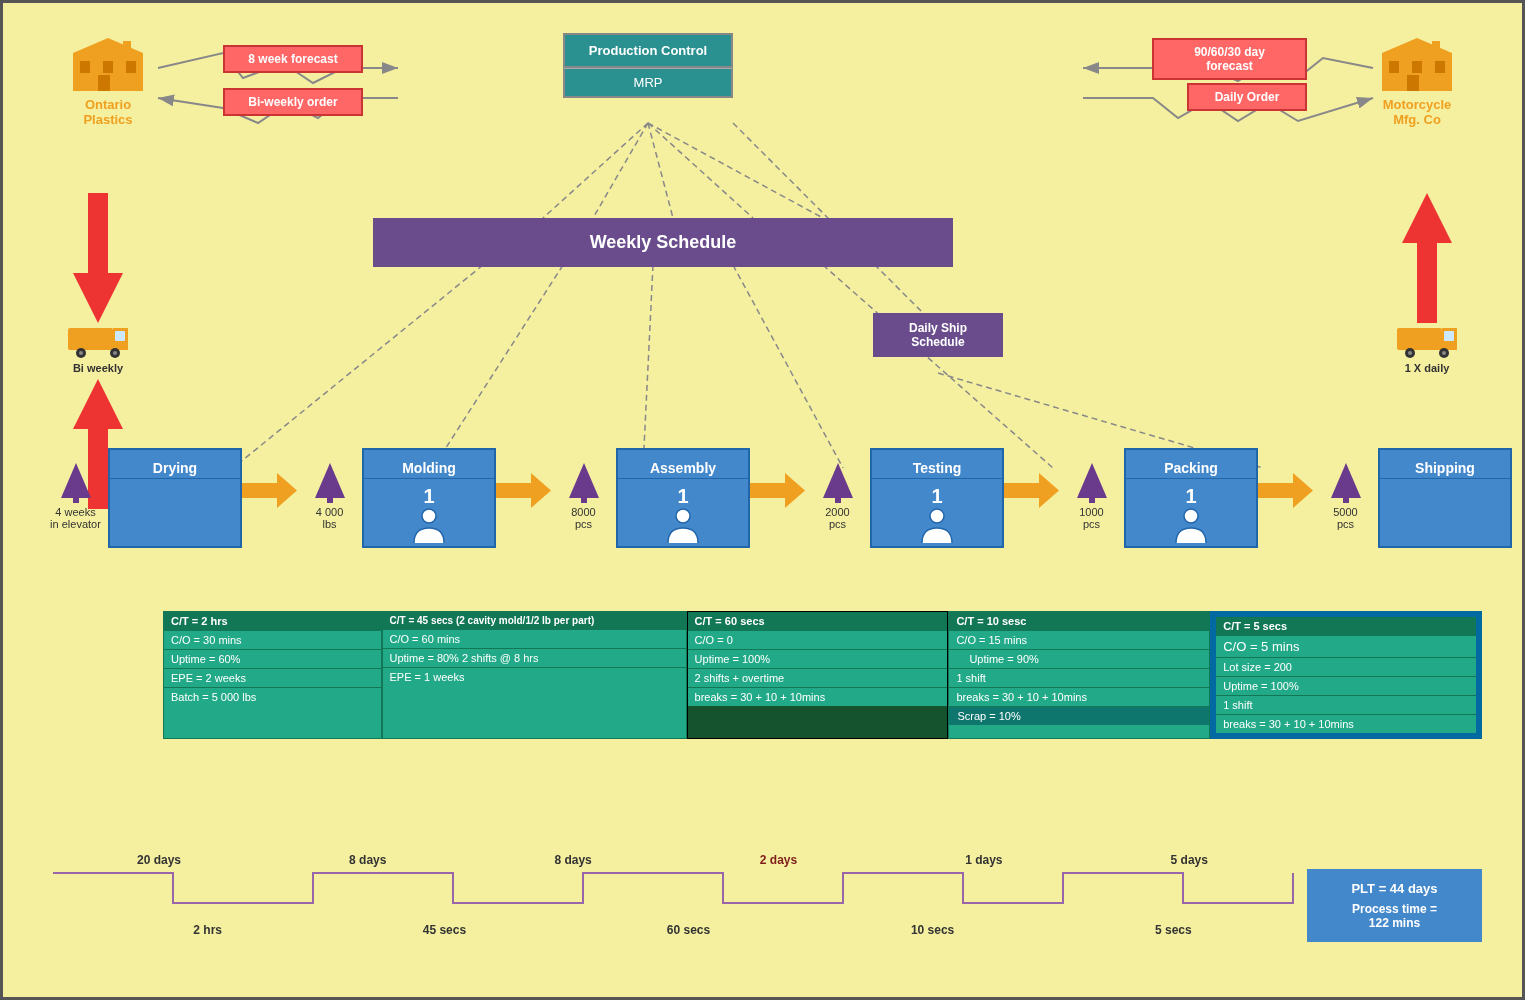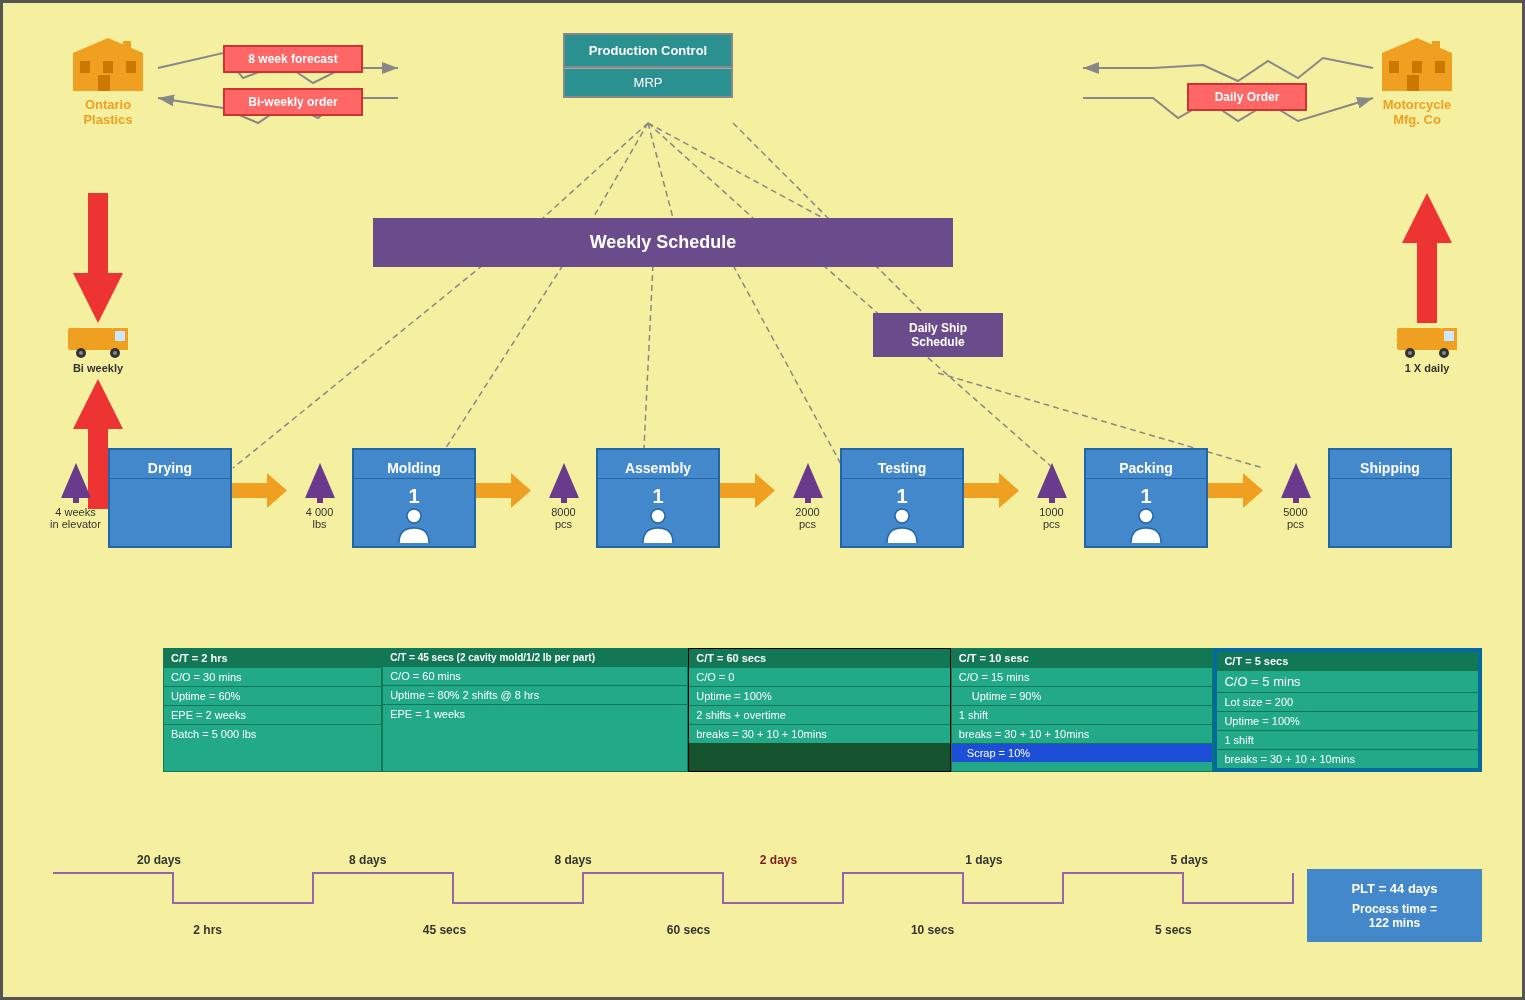--- a/index.html
+++ b/index.html
@@ -121,21 +121,21 @@
     .truck-label {
       font-size: 11px;
       font-weight: bold;
       color: #333;
       margin-top: 4px;
     }
 
     .process-box {
       background: #4488cc;
       border: 2px solid #2266aa;
-      width: 124px;
+      width: 134px;
       height: 100px;
       display: flex;
       flex-direction: column;
       align-items: center;
       justify-content: flex-start;
       padding-top: 8px;
       position: relative;
     }
     .process-box-title {
       background: #4488cc;
@@ -242,20 +242,23 @@
   </div>
 
   <div class="info-box" style="left:220px; top:42px; width:140px;">
     <span>8 week forecast</span>
   </div>
 
   <div class="info-box" style="left:220px; top:85px; width:140px;">
     <span>Bi-weekly order</span>
   </div>
 
+  <div class="info-box" style="right:215px; top:35px; width:155px;">
+    <span>90/60/30 day<br>forecast</span>
+  </div>
 
   <div class="info-box" style="right:215px; top:80px; width:120px;">
     <span>Daily Order</span>
   </div>
 
   <div class="weekly-schedule">
     <span>Weekly Schedule</span>
   </div>
 
   <div class="daily-ship">
@@ -435,21 +438,21 @@
 
     <div style="display:flex;flex-direction:column;align-items:center;">
       <div class="process-box">
         <div class="process-box-title">Shipping</div>
         <div style="flex:1;"></div>
       </div>
     </div>
 
   </div>
 
-  <div style="position:absolute; top:645px; left:160px; display:flex; right:40px;">
+  <div style="position:absolute; top:608px; left:160px; display:flex; right:40px;">
 
     <div style="background:#22aa88;border:1px solid #117755;min-width:140px;flex:1;">
       <div style="background:#117755;color:white;font-size:11px;padding:3px 7px;font-weight:bold;">C/T = 2 hrs</div>
       <div style="background:#22aa88;color:white;font-size:11px;padding:3px 7px;border-top:1px solid #117755;">C/O = 30 mins</div>
       <div style="background:#22aa88;color:white;font-size:11px;padding:3px 7px;border-top:1px solid #117755;">Uptime = 60%</div>
       <div style="background:#22aa88;color:white;font-size:11px;padding:3px 7px;border-top:1px solid #117755;">EPE = 2 weeks</div>
       <div style="background:#22aa88;color:white;font-size:11px;padding:3px 7px;border-top:1px solid #117755;">Batch = 5 000 lbs</div>
     </div>
 
     <div style="background:#22aa88;border:1px solid #117755;min-width:185px;flex:1.4;">
@@ -466,24 +469,24 @@
       <div style="background:#22aa88;color:white;font-size:11px;padding:3px 7px;border-top:1px solid #117755;">2 shifts + overtime</div>
       <div style="background:#22aa88;color:white;font-size:11px;padding:3px 7px;border-top:1px solid #117755;">breaks = 30 + 10 + 10mins</div>
     </div>
 
     <div style="background:#22aa88;border:1px solid #117755;min-width:155px;flex:1.2;">
       <div style="background:#117755;color:white;font-size:11px;padding:3px 7px;font-weight:bold;">C/T = 10 sesc</div>
       <div style="background:#22aa88;color:white;font-size:11px;padding:3px 7px;border-top:1px solid #117755;">C/O = 15 mins</div>
       <div style="background:#22aa88;color:white;font-size:11px;padding:3px 20px;border-top:1px solid #117755;">Uptime = 90%</div>
       <div style="background:#22aa88;color:white;font-size:11px;padding:3px 7px;border-top:1px solid #117755;">1 shift</div>
       <div style="background:#22aa88;color:white;font-size:11px;padding:3px 7px;border-top:1px solid #117755;">breaks = 30 + 10 + 10mins</div>
-      <div style="background:#1d4ed8;color:white;font-size:11px;padding:3px 15px;border-top:1px solid #117755;">Scrap = 10%</div>
-    </div>
-
-    <div style="background:#c4b5fd;border:4px solid #0369a1;min-width:155px;flex:1.2;">
+      <div style="background:#0f766e;color:white;font-size:11px;padding:3px 8px;border-top:1px solid #117755;">Scrap = 10%</div>
+    </div>
+
+    <div style="background:#c4b5fd;border:6px solid #0369a1;min-width:155px;flex:1.2;">
       <div style="background:#117755;color:white;font-size:11px;padding:3px 7px;font-weight:bold;">C/T = 5 secs</div>
       <div style="background:#22aa88;color:white;font-size:13px;padding:3px 7px;border-top:1px solid #117755;">C/O = 5 mins</div>
       <div style="background:#22aa88;color:white;font-size:11px;padding:3px 7px;border-top:1px solid #117755;">Lot size = 200</div>
       <div style="background:#22aa88;color:white;font-size:11px;padding:3px 7px;border-top:1px solid #117755;">Uptime = 100%</div>
       <div style="background:#22aa88;color:white;font-size:11px;padding:3px 7px;border-top:1px solid #117755;">1 shift</div>
       <div style="background:#22aa88;color:white;font-size:11px;padding:3px 7px;border-top:1px solid #117755;">breaks = 30 + 10 + 10mins</div>
     </div>
 
   </div>
 

